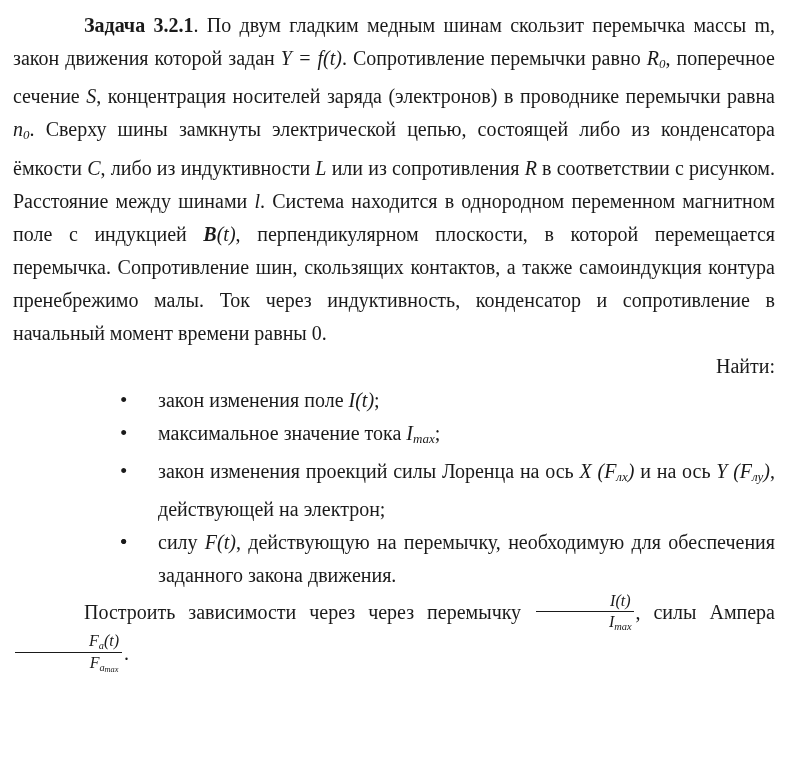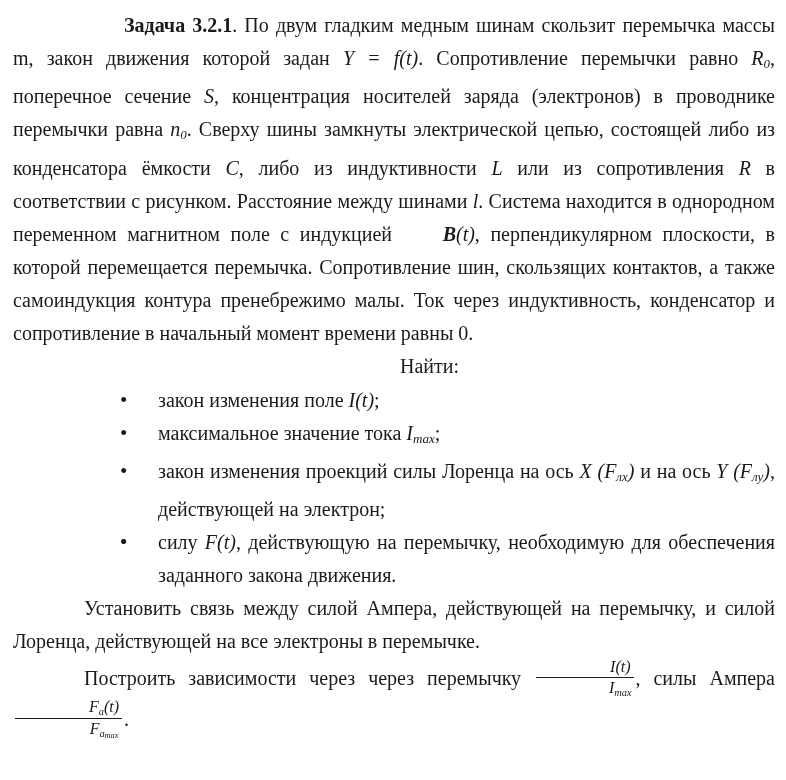--- a/index.html
+++ b/index.html
@@ -10,23 +10,23 @@
     padding: 9px 11px 0 13px;
     background: #ffffff;
     color: #1a1a1a;
     font-family: "Liberation Serif", "DejaVu Serif", serif;
     font-size: 20px;
     line-height: 33px;
     overflow: hidden;
   }
   .para { margin: 0; text-align: justify; }
   .para.indent { text-indent: 71px; }
-  .para.plain { text-align: center; }
+  .para.plain { text-align: right; }
 
-  .b { font-weight: 700; margin-left: 40px; }
+  .b { font-weight: 700; }
   .i { font-style: italic; }
   .sub  { font-size: 0.65em; vertical-align: -0.25em; }
   .sub2 { font-size: 0.52em; vertical-align: -0.50em; }
 
   .bullets { list-style: none; margin: 1px 0 0 0; padding: 0; }
   .bullets li {
     position: relative;
     padding-left: 145px;
     text-align: justify;
     margin: 0;
@@ -73,21 +73,20 @@
       <span class="bullet">•</span><span class="btext"><span>закон изменения проекций силы Лоренца на ось </span><span class="i">X</span><span> </span><span class="i">(F</span><span class="i sub">лх</span><span class="i">)</span><span> и на ось </span><span class="i">Y</span><span> </span><span class="i">(F</span><span class="i sub">лу</span><span class="i">)</span><span>, действующей на электрон;</span></span>
     </li>
     <li>
       <span class="bullet">•</span>
     </li>
     <li>
       <span class="bullet">•</span><span class="btext"><span>силу </span><span class="i">F(t)</span><span>, действующую на перемычку, необходимую для обеспечения заданного закона движения.</span></span>
     </li>
   </ul>
 
-  <p class="para indent"><span>Установить связь между силой Ампера, действующей на перемычку, и силой Лоренца, действующей на все электроны в перемычке.</span></p>
 
   <p class="para indent build"><span>Построить зависимости через через перемычку </span><span class="frac">
         <span class="num"><span class="i">I(t)</span></span>
         <span class="den"><span class="i">I</span><span class="i sub">max</span></span>
       </span><span>, силы Ампера </span><span class="frac">
         <span class="num"><span class="i">F</span><span class="i sub">a</span><span class="i">(t)</span></span>
         <span class="den"><span class="i">F</span><span class="i sub">a</span><span class="i sub2">max</span></span>
       </span><span>.</span></p>
 
 </div>

